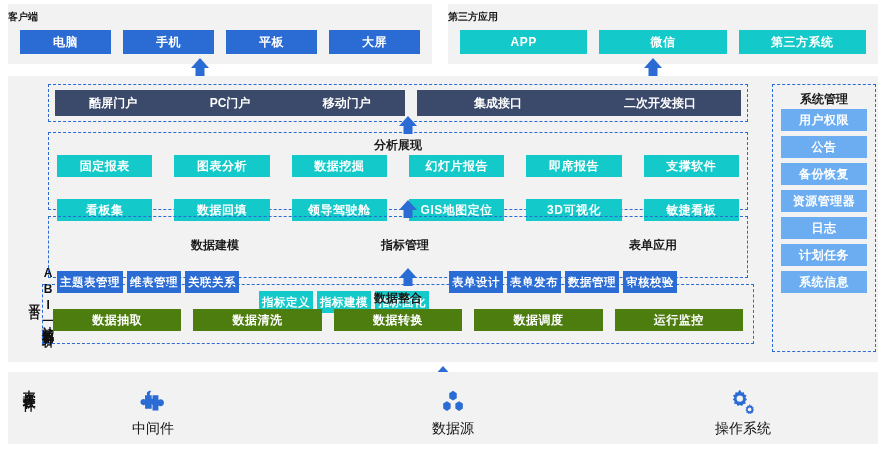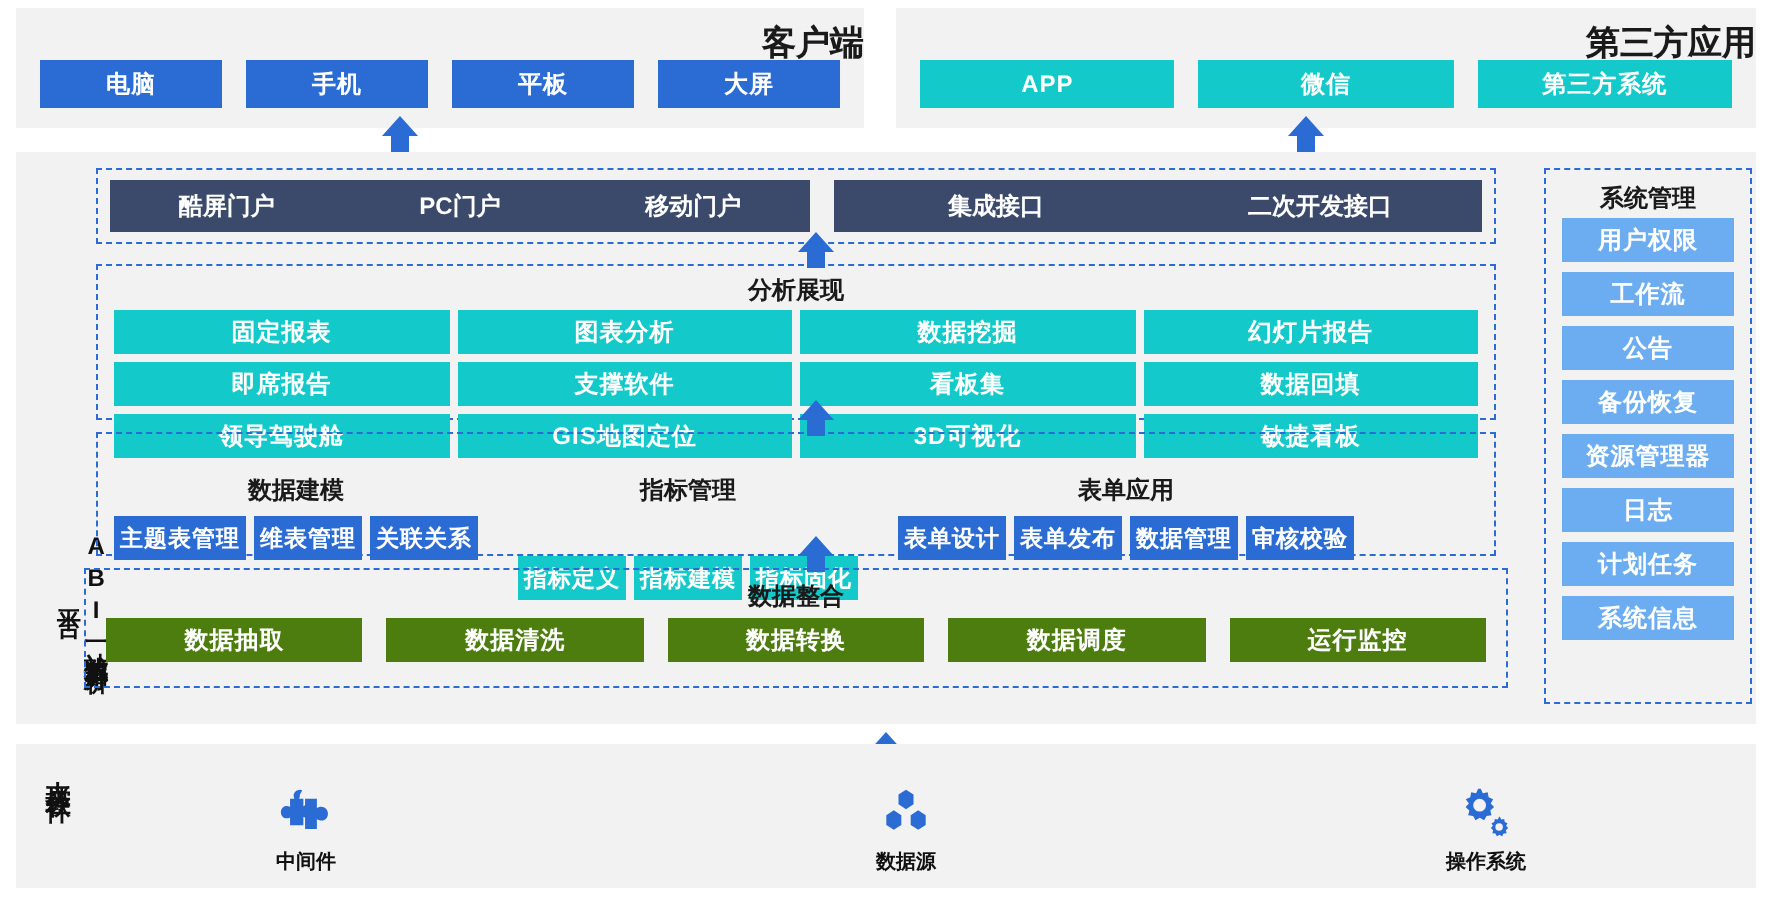--- a/index.html
+++ b/index.html
@@ -36,21 +36,21 @@
   
   .topband{position:absolute;left:0;top:0;width:886px;height:68px;}
   .topbox{
     position:absolute;top:4px;height:60px;
     background:#F2F2F2;box-sizing:border-box;
   }
   #client-box{left:8px;width:424px;}
   #third-box{left:448px;width:430px;}
   .topbox .cap{
     position:absolute;top:6px;left:0;right:0;
-    text-align:right;font-size:17px;font-weight:bold;color:#1a1a1a;
+    text-align:left;font-size:10px;font-weight:bold;color:#1a1a1a;
   }
   .toprow{
     position:absolute;left:12px;right:12px;top:26px;height:37px;
     display:flex;gap:12px;
   }
   .toprow .tile{flex:1;height:24px;}
   .arr{
     position:absolute;
   }
   .arr .shaft{
@@ -89,27 +89,27 @@
   #portal-left{flex:0 0 350px;display:flex;}
   #portal-right{flex:1;display:flex;}
   .navybar{background:#3B4A6B;display:flex;align-items:center;width:100%;height:26px;}
   .navybar span{
     flex:1;text-align:center;color:#fff;font-size:12px;font-weight:bold;white-space:nowrap;
   }
 
   #sec-analysis{left:40px;top:56px;width:700px;height:78px;}
   #sec-analysis .grp-title{position:absolute;top:4px;left:0;right:0;}
   .agrid{position:absolute;left:8px;right:8px;top:22px;display:grid;
-    grid-template-columns:repeat(4,1fr);gap:4px;}
+    grid-template-columns:repeat(6,1fr);gap:22px;}
   .agrid .tile{height:22px;}
 
   #sec-mid{left:40px;top:140px;width:700px;height:62px;}
   .midrow{position:absolute;left:8px;right:8px;top:20px;display:flex;gap:20px;}
   .midgrp{display:flex;flex-direction:column;}
-  .midgrp .grp-title{margin-bottom:4px;}
+  .midgrp .grp-title{margin-bottom:17px;text-align:right;}
   .midtiles{display:flex;gap:4px;}
   .midtiles .tile{height:22px;padding:0 3px;font-size:11.5px;}
   #grp-model{flex:0 0 auto;}
   #grp-index{flex:0 0 auto;gap:20px;}
   #grp-form{flex:0 0 auto;}
 
   #sec-integrate{left:34px;top:208px;width:712px;height:60px;}
   #sec-integrate .grp-title{position:absolute;top:5px;left:0;right:0;}
   .igrid{position:absolute;left:10px;right:10px;top:24px;display:grid;
     grid-template-columns:repeat(5,1fr);gap:12px;}
@@ -128,21 +128,21 @@
     background:#F2F2F2;box-sizing:border-box;
   }
   #slabel{
     position:absolute;left:14px;top:8px;width:26px;height:58px;
   }
   #slabel .vcol{font-size:12.5px;letter-spacing:3px;}
   .sitem{
     position:absolute;top:8px;width:110px;height:58px;
     display:flex;flex-direction:column;align-items:center;justify-content:flex-end;
   }
-  .sitem .ilabel{font-size:10px;font-weight:bold;color:#111;margin-top:2px;}
+  .sitem .ilabel{font-size:14px;font-weight:normal;color:#111;margin-top:2px;}
   #sup-mid{left:90px;}
   #sup-src{left:390px;}
   #sup-os{left:680px;}
   .svgicon{display:block;}
 </style>
 </head>
 <body>
 
 <div class="stage">
 
@@ -277,21 +277,20 @@
         <div class="tile t-green">数据转换</div>
         <div class="tile t-green">数据调度</div>
         <div class="tile t-green">运行监控</div>
       </div>
     </div>
 
     <div class="sec dash" id="sec-sys">
       <div class="grp-title">系统管理</div>
       <div class="sysgrid">
         <div class="tile t-lblue">用户权限</div>
-        <div class="tile t-lblue">工作流</div>
         <div class="tile t-lblue">公告</div>
         <div class="tile t-lblue">备份恢复</div>
         <div class="tile t-lblue">资源管理器</div>
         <div class="tile t-lblue">日志</div>
         <div class="tile t-lblue">计划任务</div>
         <div class="tile t-lblue">系统信息</div>
       </div>
     </div>
 
   </div>

